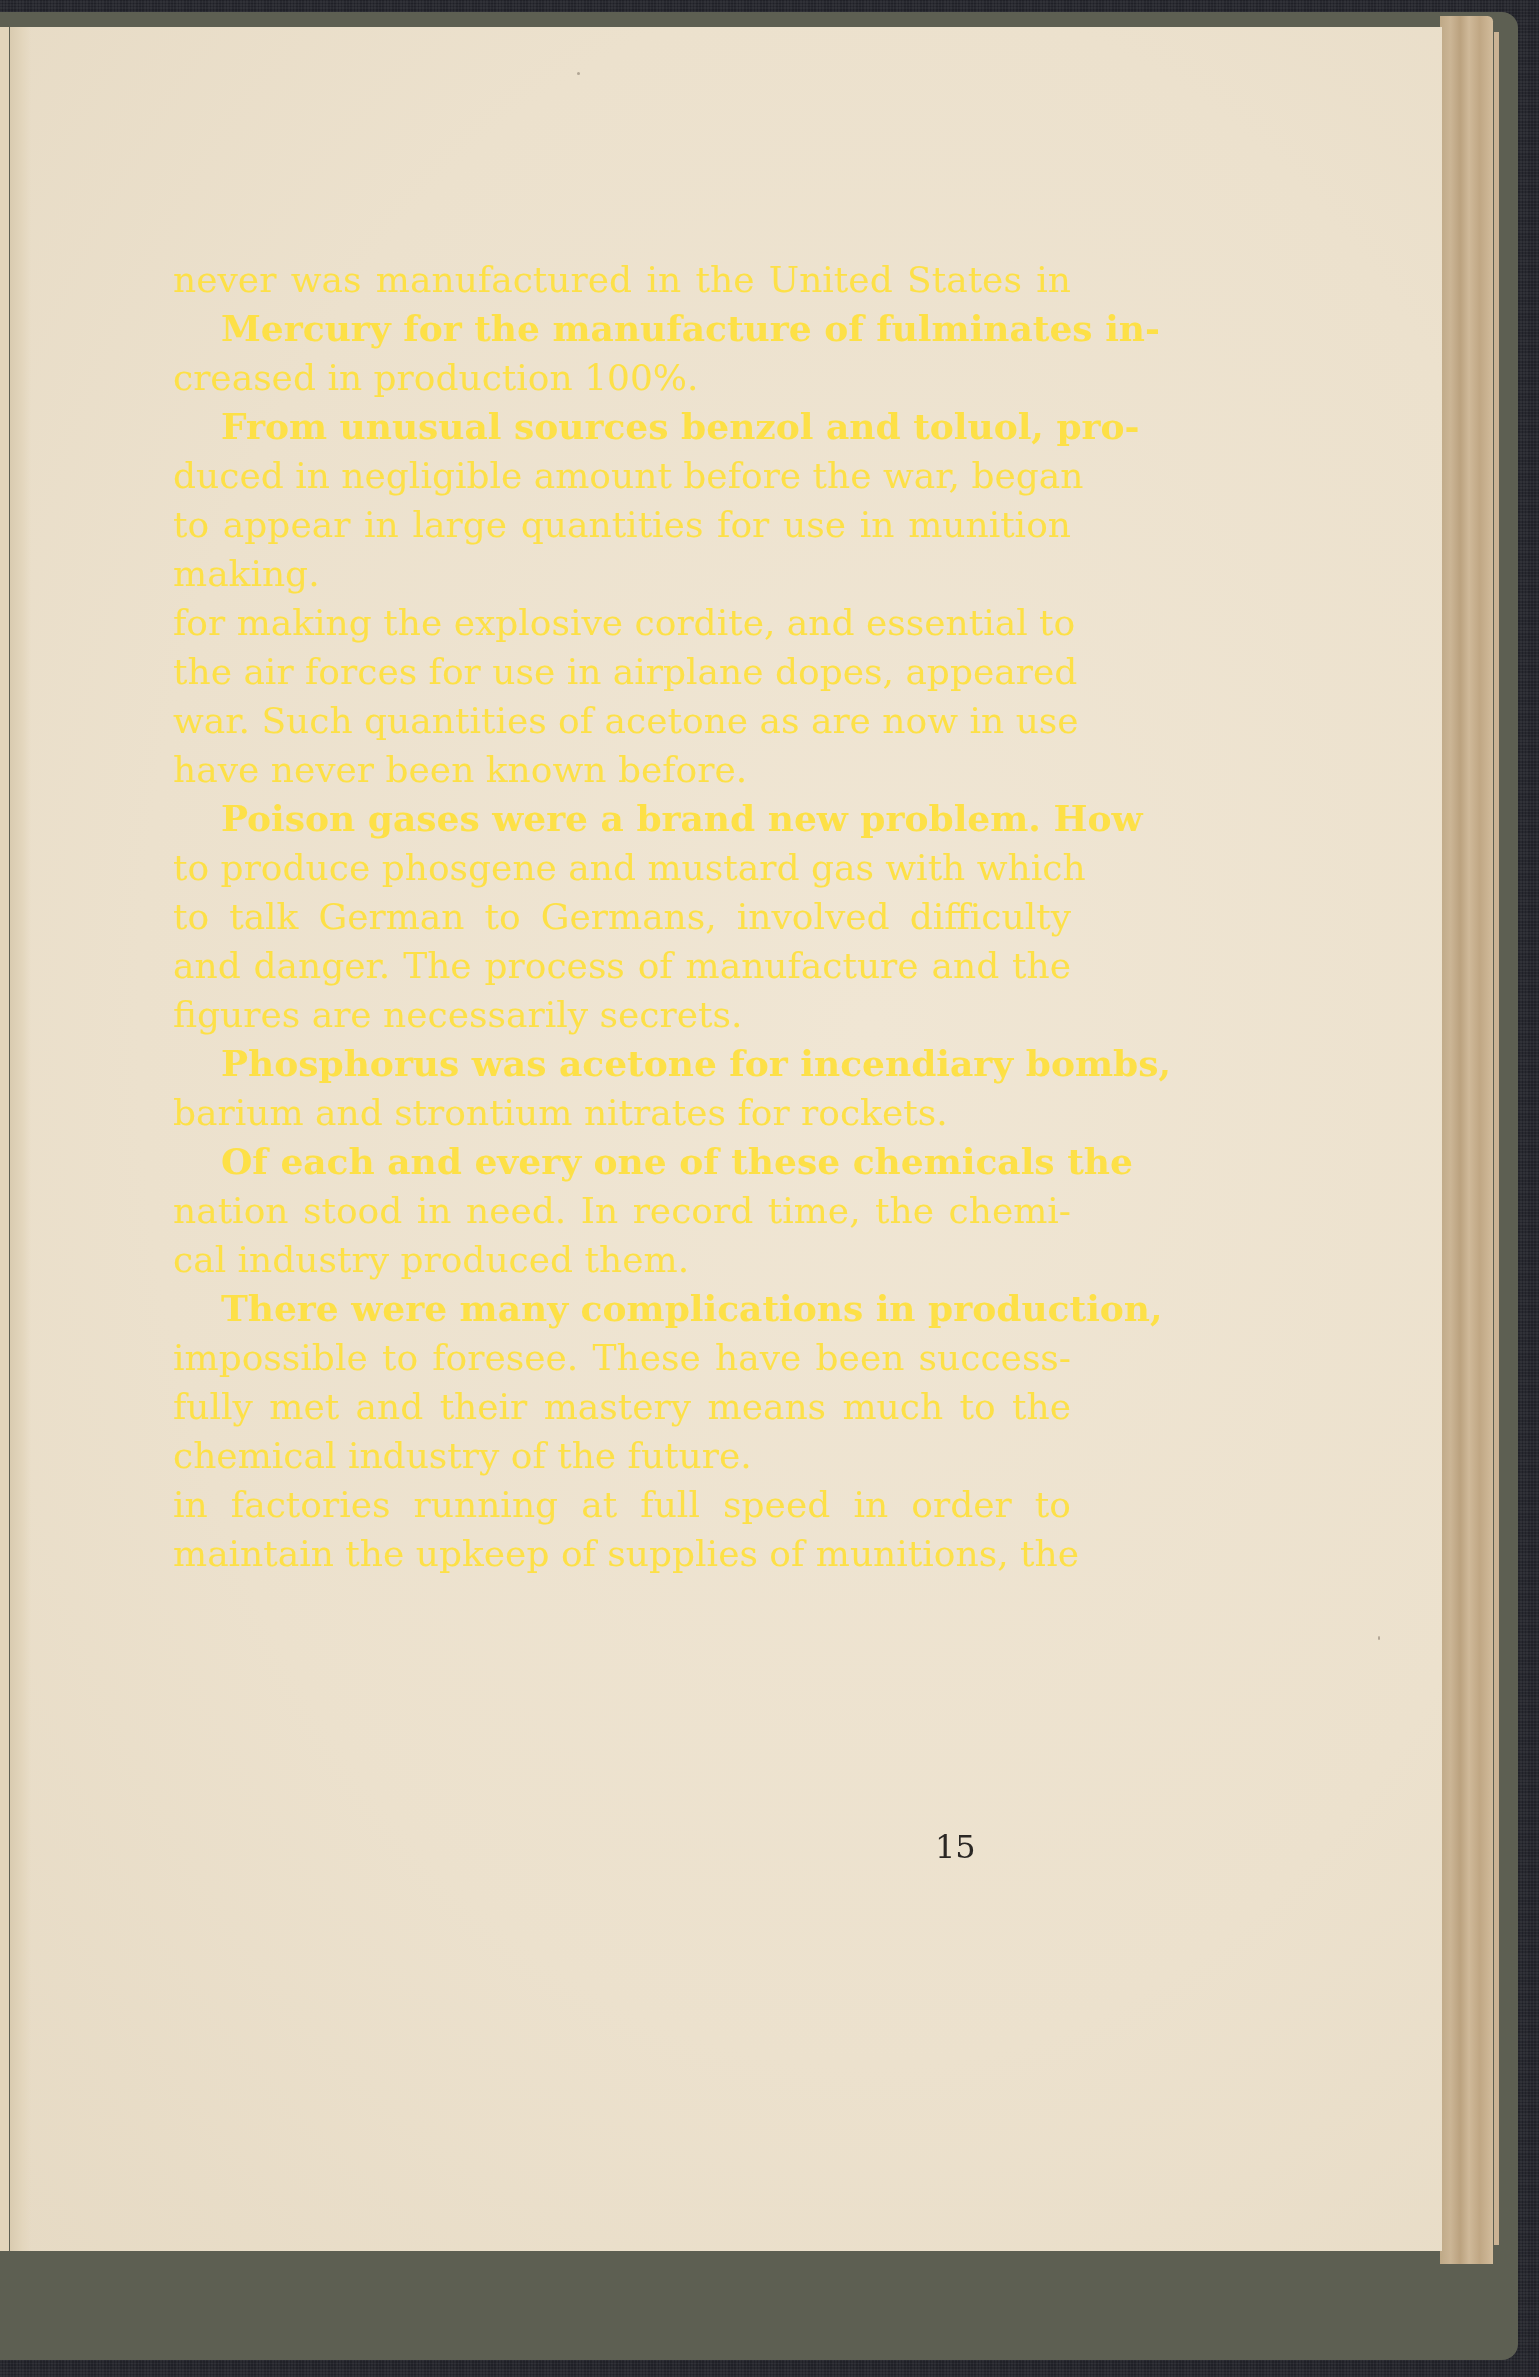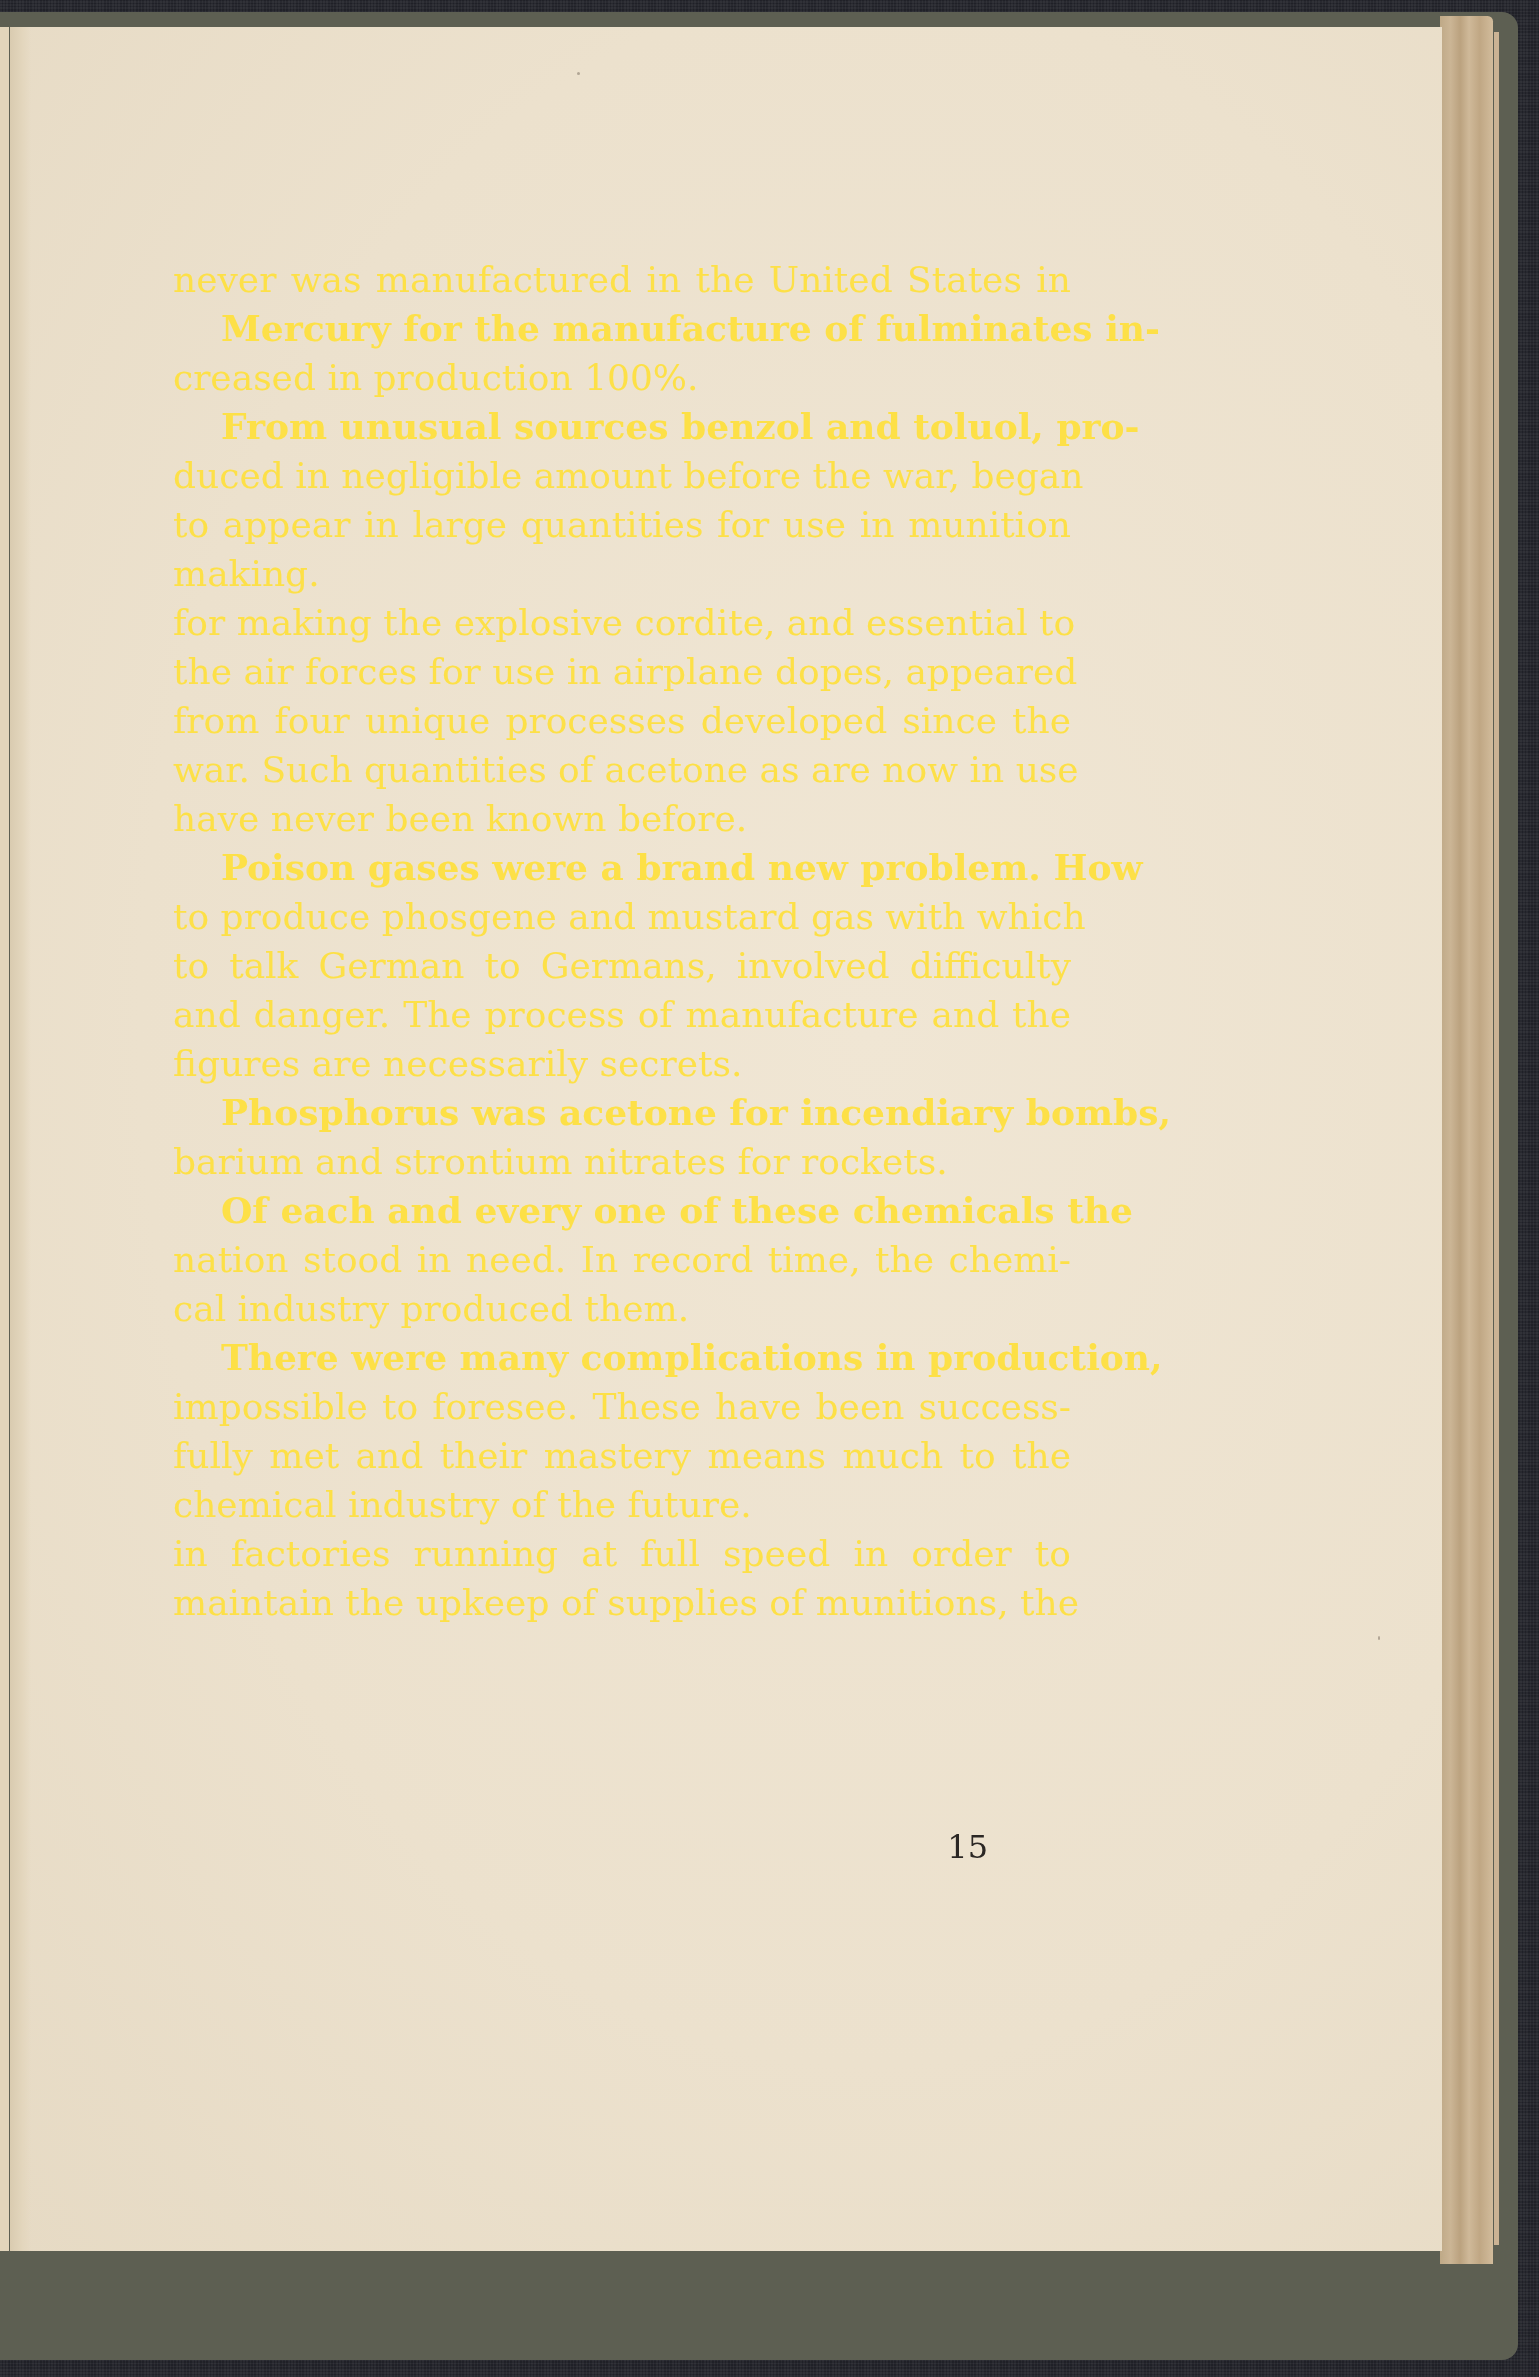--- a/index.html
+++ b/index.html
@@ -103,21 +103,21 @@
     }
     .para .line.indent {
       padding-left: 48px;
       font-weight: bold;
     }
     .page-number {
       position: absolute;
       left: 935px;
       top: 1828px;
       width: 53px;
-      text-align: right;
+      text-align: left;
       font-family: "DejaVu Serif", "Liberation Serif", serif;
       font-size: 32px;
       color: #2b2724;
     }
     .speck {
       position: absolute;
       width: 3.2px;
       height: 3.2px;
       border-radius: 50%;
       background: #8a7f70;
@@ -149,21 +149,20 @@
     </p>
     <p class="para">
       <span class="line indent">From unusual sources benzol and toluol, pro-</span>
       <span class="line">duced in negligible amount before the war, began</span>
       <span class="line">to appear in large quantities for use in munition</span>
       <span class="line last">making.</span>
     </p>
     <p class="para">
       <span class="line">for making the explosive cordite, and essential to</span>
       <span class="line">the air forces for use in airplane dopes, appeared</span>
-      <span class="line">from four unique processes developed since the</span>
       <span class="line">war. Such quantities of acetone as are now in use</span>
       <span class="line last">have never been known before.</span>
     </p>
     <p class="para">
       <span class="line indent">Poison gases were a brand new problem. How</span>
       <span class="line">to produce phosgene and mustard gas with which</span>
       <span class="line">to talk German to Germans, involved difficulty</span>
       <span class="line">and danger. The process of manufacture and the</span>
       <span class="line last">figures are necessarily secrets.</span>
     </p>

